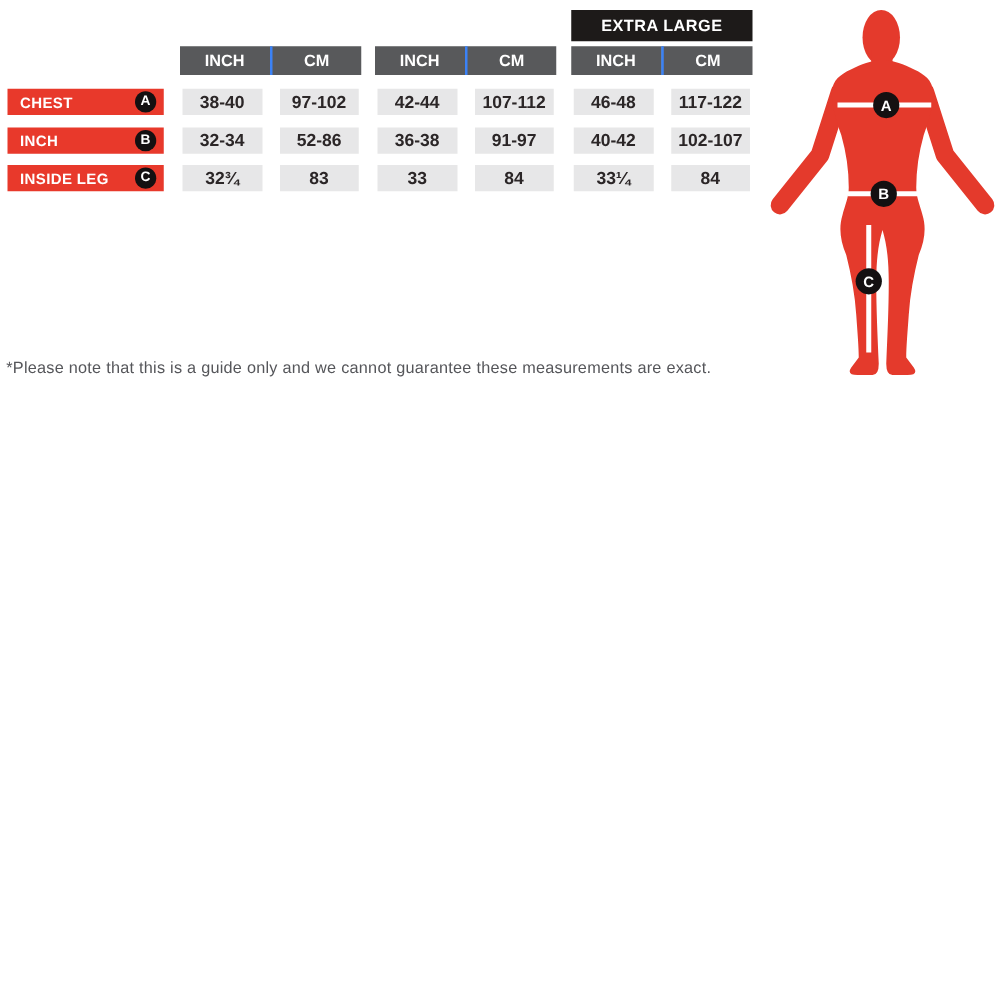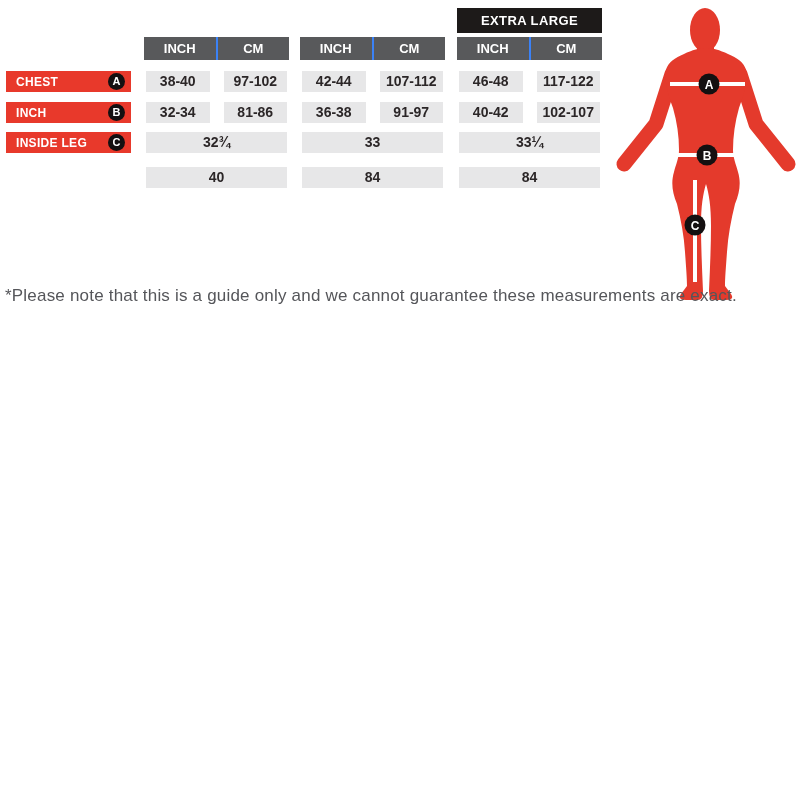--- a/index.html
+++ b/index.html
@@ -55,39 +55,39 @@
     font-weight: bold; font-size: 13px;
     line-height: 23px; text-align: center;
     box-sizing: border-box;
   }
   .unit + .unit { border-left: 2px solid #3b82f6; }
 
   .vals {
     position: absolute; left: 0; right: 0; height: 21px;
     display: flex; gap: 14px; padding: 0 2px; box-sizing: border-box;
   }
-  .vr1 { top: 71px; } .vr2 { top: 102px; } .vr3 { top: 132px; flex-direction: column; }
+  .vr1 { top: 71px; } .vr2 { top: 102px; } .vr3 { top: 132px; }
   .val {
     flex: 1; background: #e7e7e8; color: #2b2627;
     font-weight: bold; font-size: 14px;
     line-height: 21px; text-align: center;
   }
 
   
   .figure-svg { position: absolute; left: 610px; top: 0; width: 190px; height: 310px; }
   .figure-svg text {
     font-family: "Liberation Sans", "DejaVu Sans", sans-serif;
     font-weight: bold; font-size: 12px; fill: #ffffff;
     text-anchor: middle;
   }
 
   
   .note {
     position: absolute; left: 5px; top: 286px;
-    font-size: 17px; color: #55565a;
+    font-size: 13px; color: #55565a;
     font-weight: normal; letter-spacing: 0.2px;
   }
 </style>
 </head>
 <body>
 
 <div class="canvas">
 
   <div class="row-label rl1">
     <span>CHEST</span>
@@ -106,25 +106,25 @@
     <div class="unit-row">
       <div class="unit">INCH</div>
       <div class="unit">CM</div>
     </div>
     <div class="vals vr1">
       <div class="val">38-40</div>
       <div class="val">97-102</div>
     </div>
     <div class="vals vr2">
       <div class="val">32-34</div>
-      <div class="val">81-86</div>
+      <div class="val">52-86</div>
     </div>
     <div class="vals vr3">
       <div class="val">32¾</div>
-      <div class="val">40</div>
+      <div class="val">83</div>
     </div>
   </div>
 
   <div class="size-table t2">
     <div class="unit-row">
       <div class="unit">INCH</div>
       <div class="unit">CM</div>
     </div>
     <div class="vals vr1">
       <div class="val">42-44</div>

